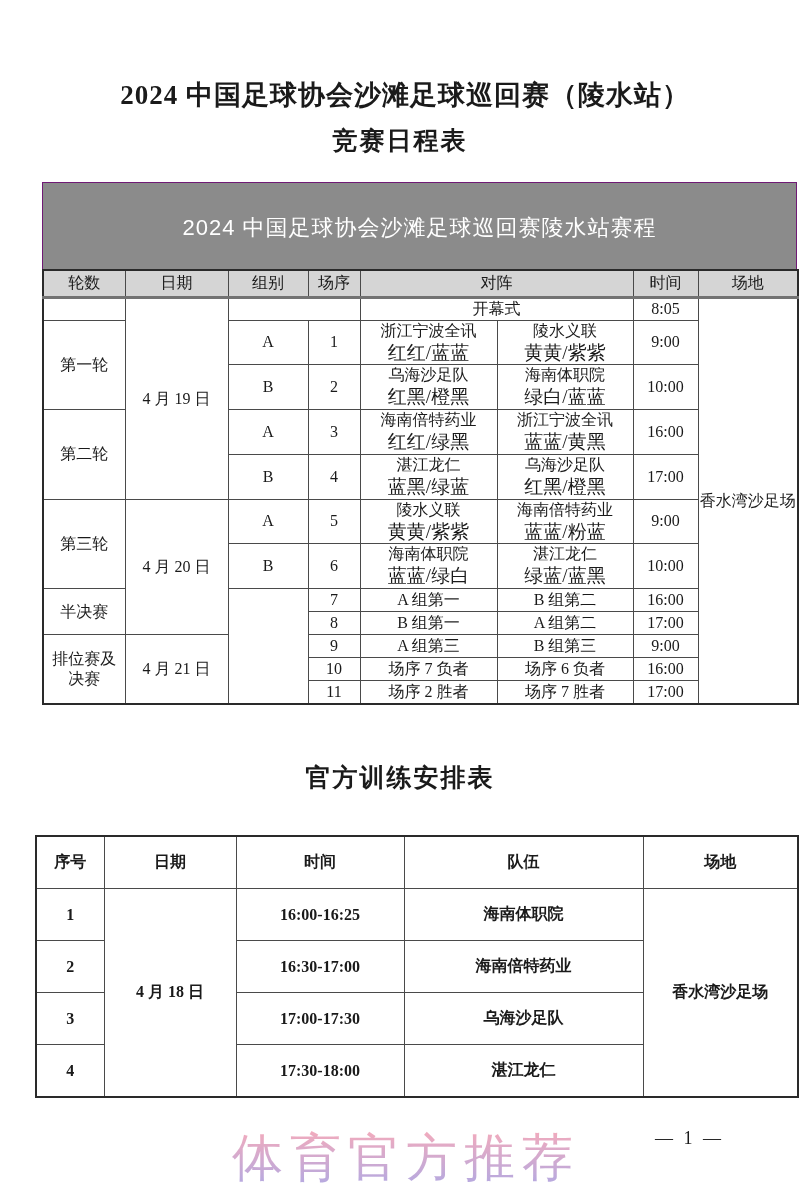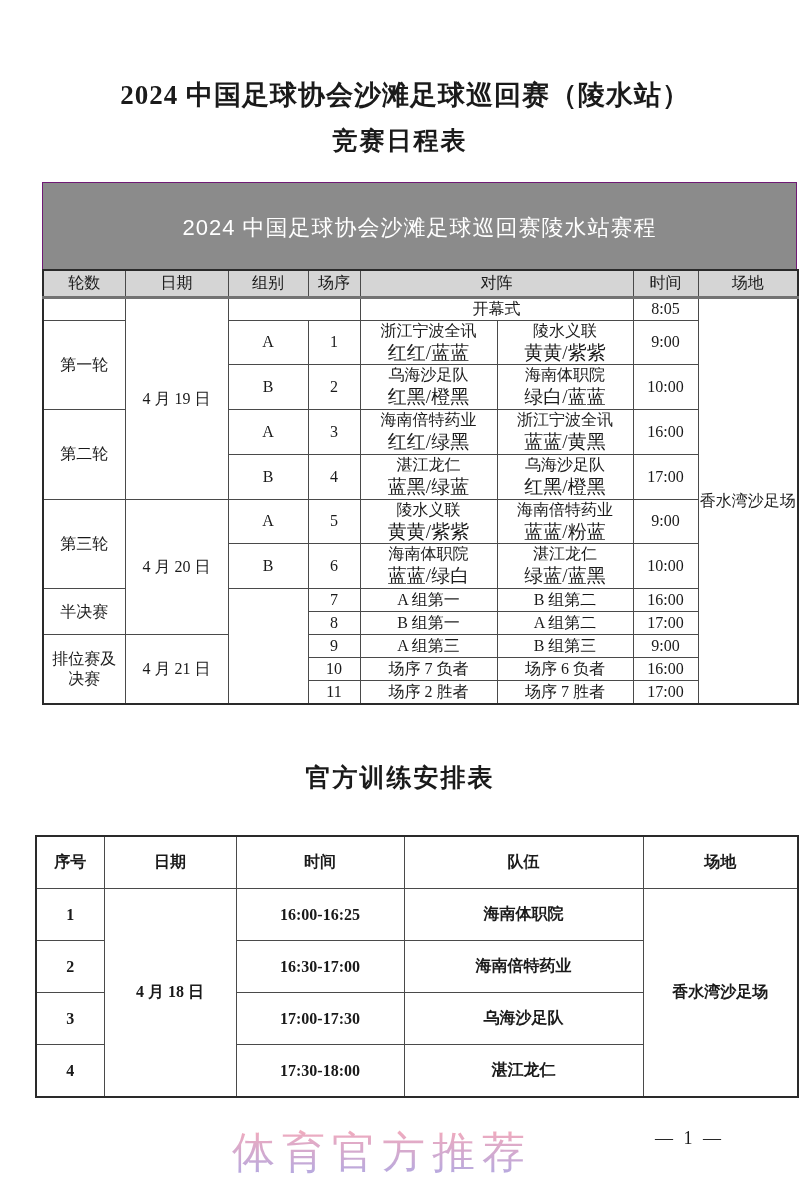--- a/index.html
+++ b/index.html
@@ -44,21 +44,21 @@
     border:2px solid #2a2a2a; font-weight:bold;
   }
   .training th, .training td {
     border:1px solid #4a4a4a; text-align:center; vertical-align:middle;
     font-size:16px; padding:15px; overflow:hidden;
   }
   .training thead tr { height:38px; }
   .training tbody tr { height:37px; }
   .watermark {
     position:absolute; left:232px; top:1124px; width:340px;
-    font-size:43px; letter-spacing:7px; white-space:nowrap;
+    font-size:51px; letter-spacing:7px; white-space:nowrap;
     color:#dcaacd;
   }
   @supports ((-webkit-background-clip:text) or (background-clip:text)) {
     .watermark {
       background:linear-gradient(180deg,#f3abbc 8%,#b2a9e2 92%);
       -webkit-background-clip:text; background-clip:text; color:transparent;
     }
   }
   .page-number {
     position:absolute; left:655px; top:1128px; font-size:18px; letter-spacing:3px;

